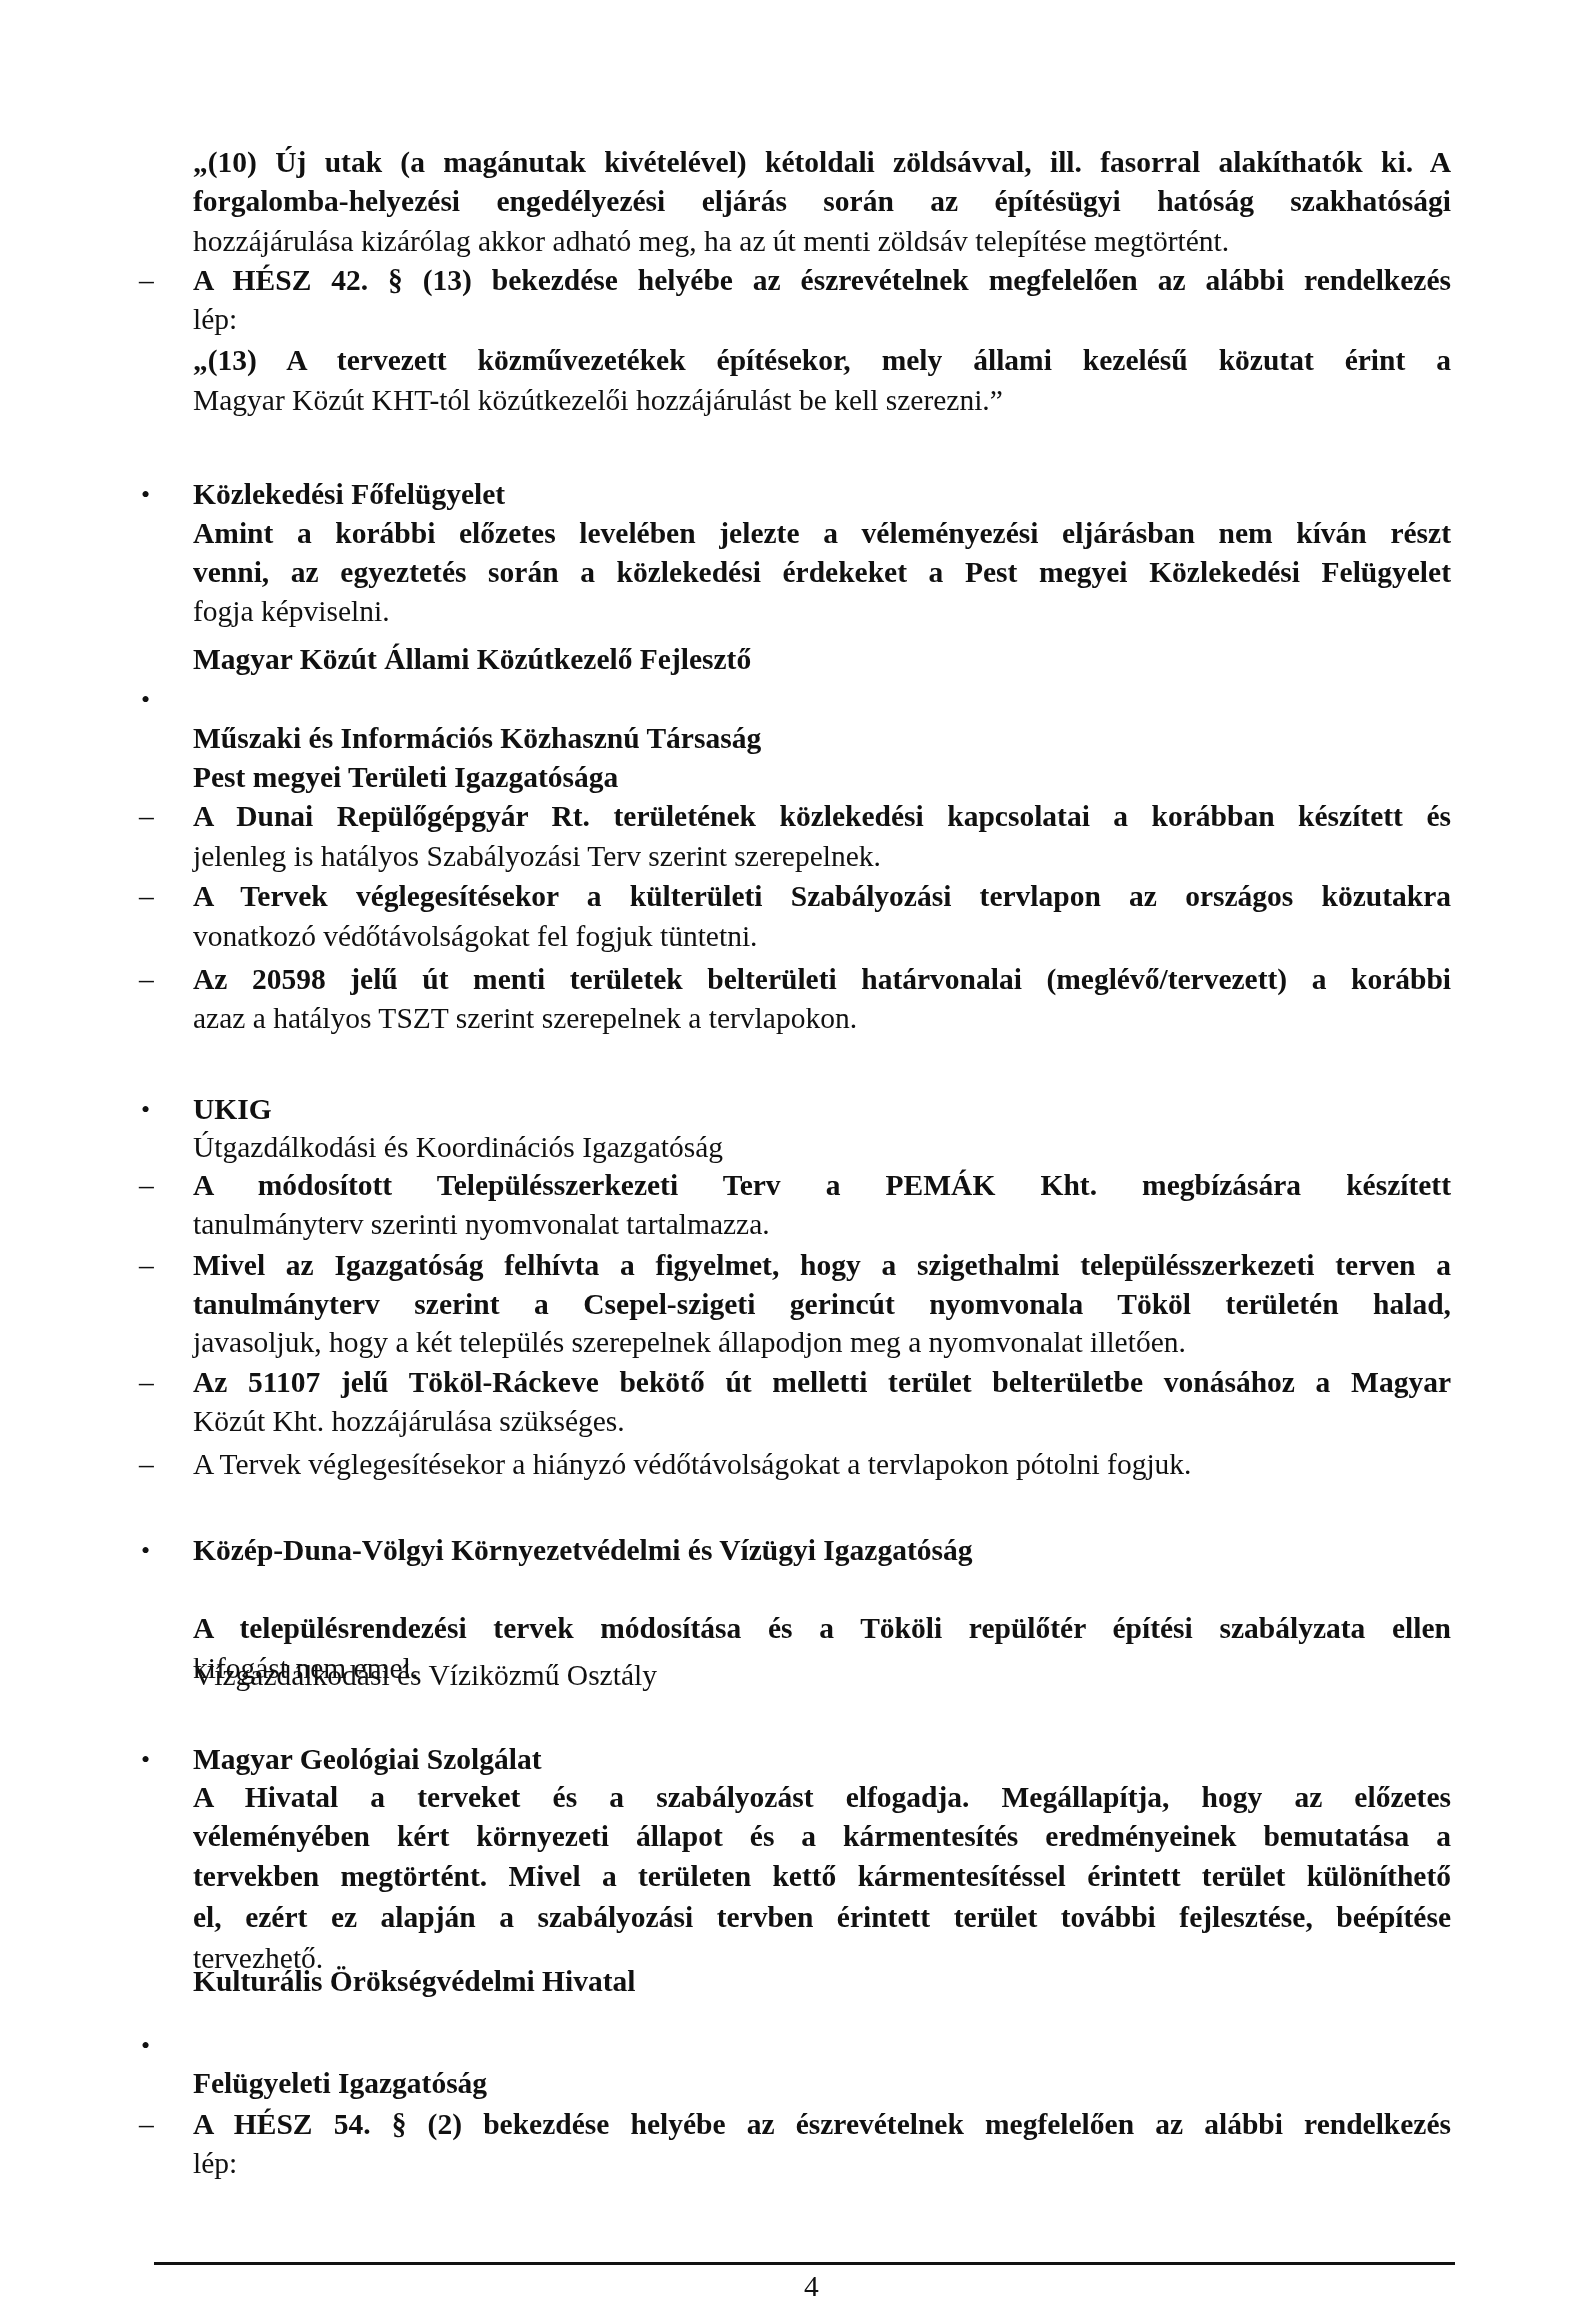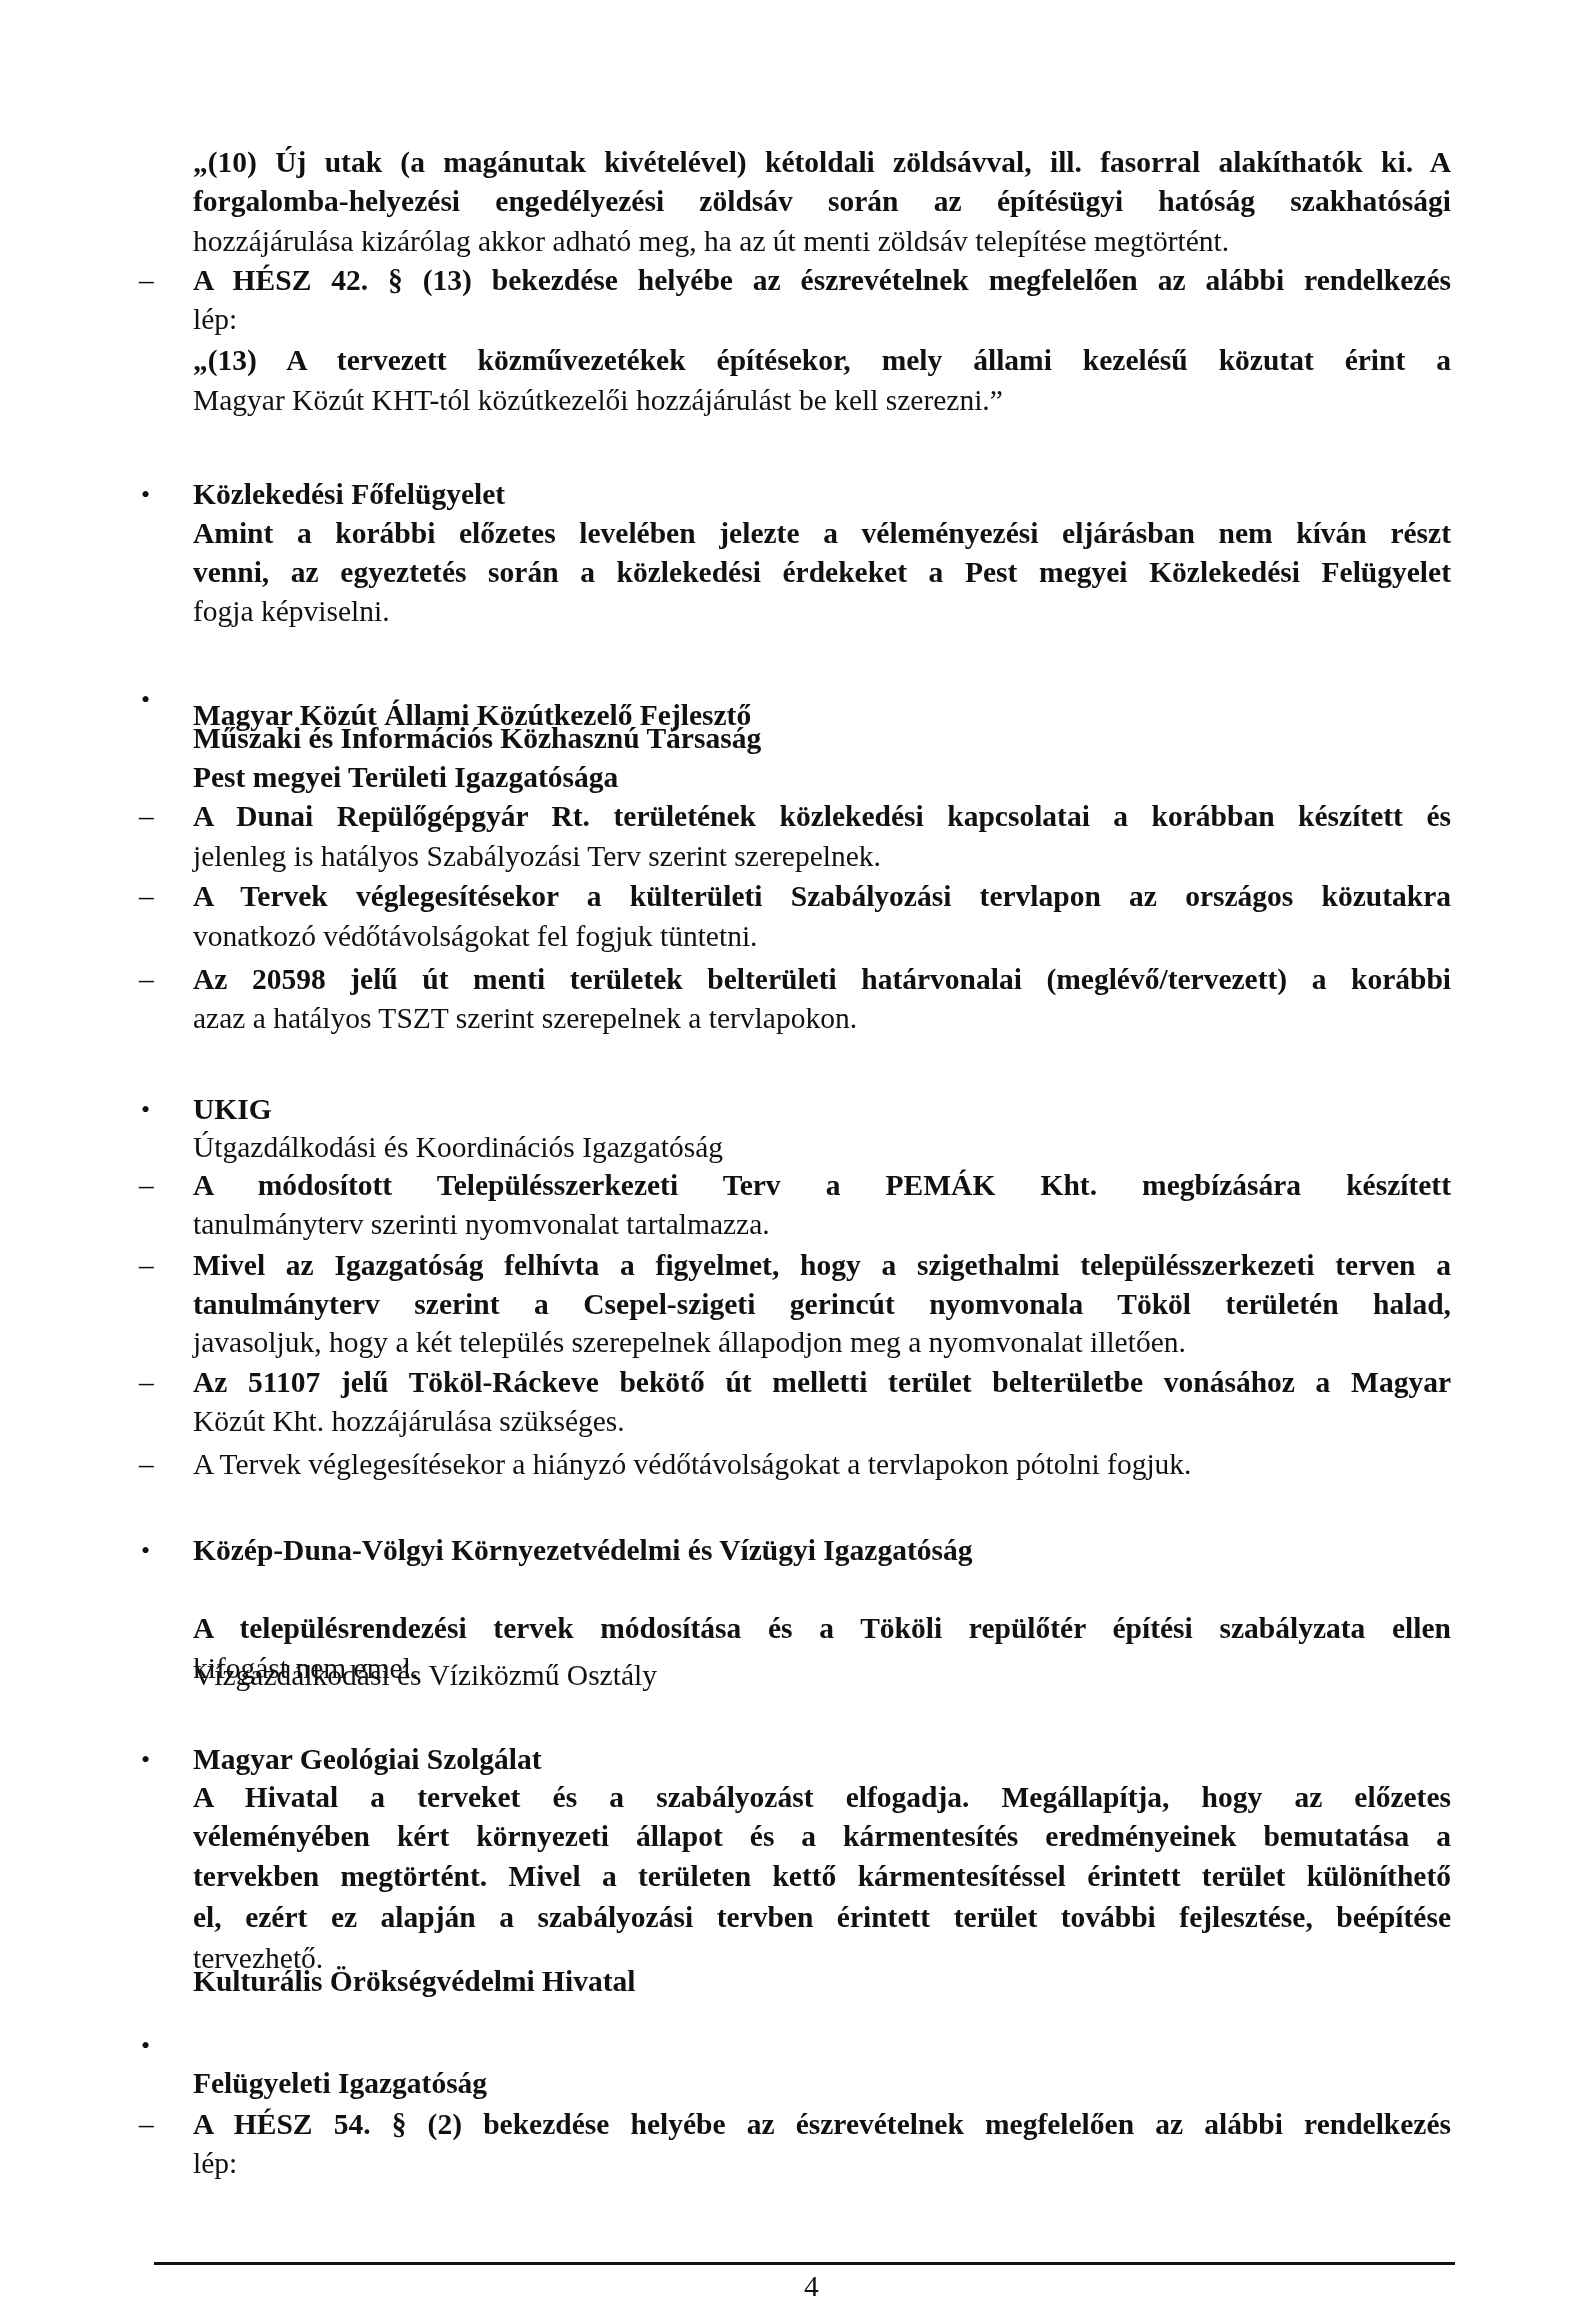--- a/index.html
+++ b/index.html
@@ -13,21 +13,21 @@
   .bullet { left:141px; font-size:26px; }
   .dash { left:139px; }
   .footer-rule { position:absolute; left:154px; top:2262px; width:1301px; height:2.6px; background:#111; }
   .page-num { position:absolute; left:804px; top:2269px; font-size:29.5px; line-height:35px; }
 </style>
 </head>
 <body>
 
 <div>
   <div class="line just" style="top:143px">„(10) Új utak (a magánutak kivételével) kétoldali zöldsávval, ill. fasorral alakíthatók ki. A</div>
-  <div class="line just" style="top:182px">forgalomba-helyezési engedélyezési zöldsáv során az építésügyi hatóság szakhatósági</div>
+  <div class="line just" style="top:182px">forgalomba-helyezési engedélyezési eljárás során az építésügyi hatóság szakhatósági</div>
   <div class="line" style="top:222px">hozzájárulása kizárólag akkor adható meg, ha az út menti zöldsáv telepítése megtörtént.</div>
 </div>
 
 <div>
   <span class="marker dash" style="top:261px">–</span>
   <div class="line just" style="top:261px">A HÉSZ 42. § (13) bekezdése helyébe az észrevételnek megfelelően az alábbi rendelkezés</div>
   <div class="line" style="top:300px">lép:</div>
   <div class="line just" style="top:341px">„(13) A tervezett közművezetékek építésekor, mely állami kezelésű közutat érint a</div>
   <div class="line" style="top:381px">Magyar Közút KHT-tól közútkezelői hozzájárulást be kell szerezni.”</div>
 </div>
@@ -35,21 +35,21 @@
 <div>
   <span class="marker bullet" style="top:475px">•</span>
   <div class="line bold" style="top:475px">Közlekedési Főfelügyelet</div>
   <div class="line just" style="top:514px">Amint a korábbi előzetes levelében jelezte a véleményezési eljárásban nem kíván részt</div>
   <div class="line just" style="top:553px">venni, az egyeztetés során a közlekedési érdekeket a Pest megyei Közlekedési Felügyelet</div>
   <div class="line" style="top:592px">fogja képviselni.</div>
 </div>
 
 <div>
   <span class="marker bullet" style="top:680px">•</span>
-  <div class="line bold" style="top:696px">Magyar Közút Állami Közútkezelő Fejlesztő</div>
+  <div class="line bold" style="top:640px">Magyar Közút Állami Közútkezelő Fejlesztő</div>
   <div class="line bold" style="top:719px">Műszaki és Információs Közhasznú Társaság</div>
   <div class="line bold" style="top:758px">Pest megyei Területi Igazgatósága</div>
 
   <span class="marker dash" style="top:797px">–</span>
   <div class="line just" style="top:797px">A Dunai Repülőgépgyár Rt. területének közlekedési kapcsolatai a korábban készített és</div>
   <div class="line" style="top:837px">jelenleg is hatályos Szabályozási Terv szerint szerepelnek.</div>
 
   <span class="marker dash" style="top:877px">–</span>
   <div class="line just" style="top:877px">A Tervek véglegesítésekor a külterületi Szabályozási tervlapon az országos közutakra</div>
   <div class="line" style="top:917px">vonatkozó védőtávolságokat fel fogjuk tüntetni.</div>

